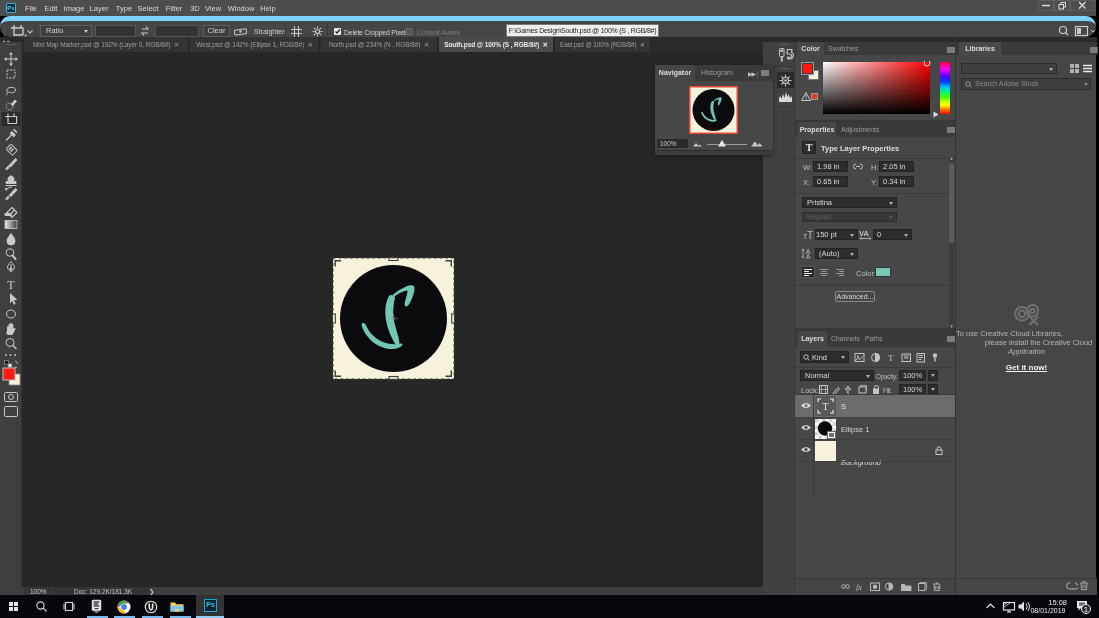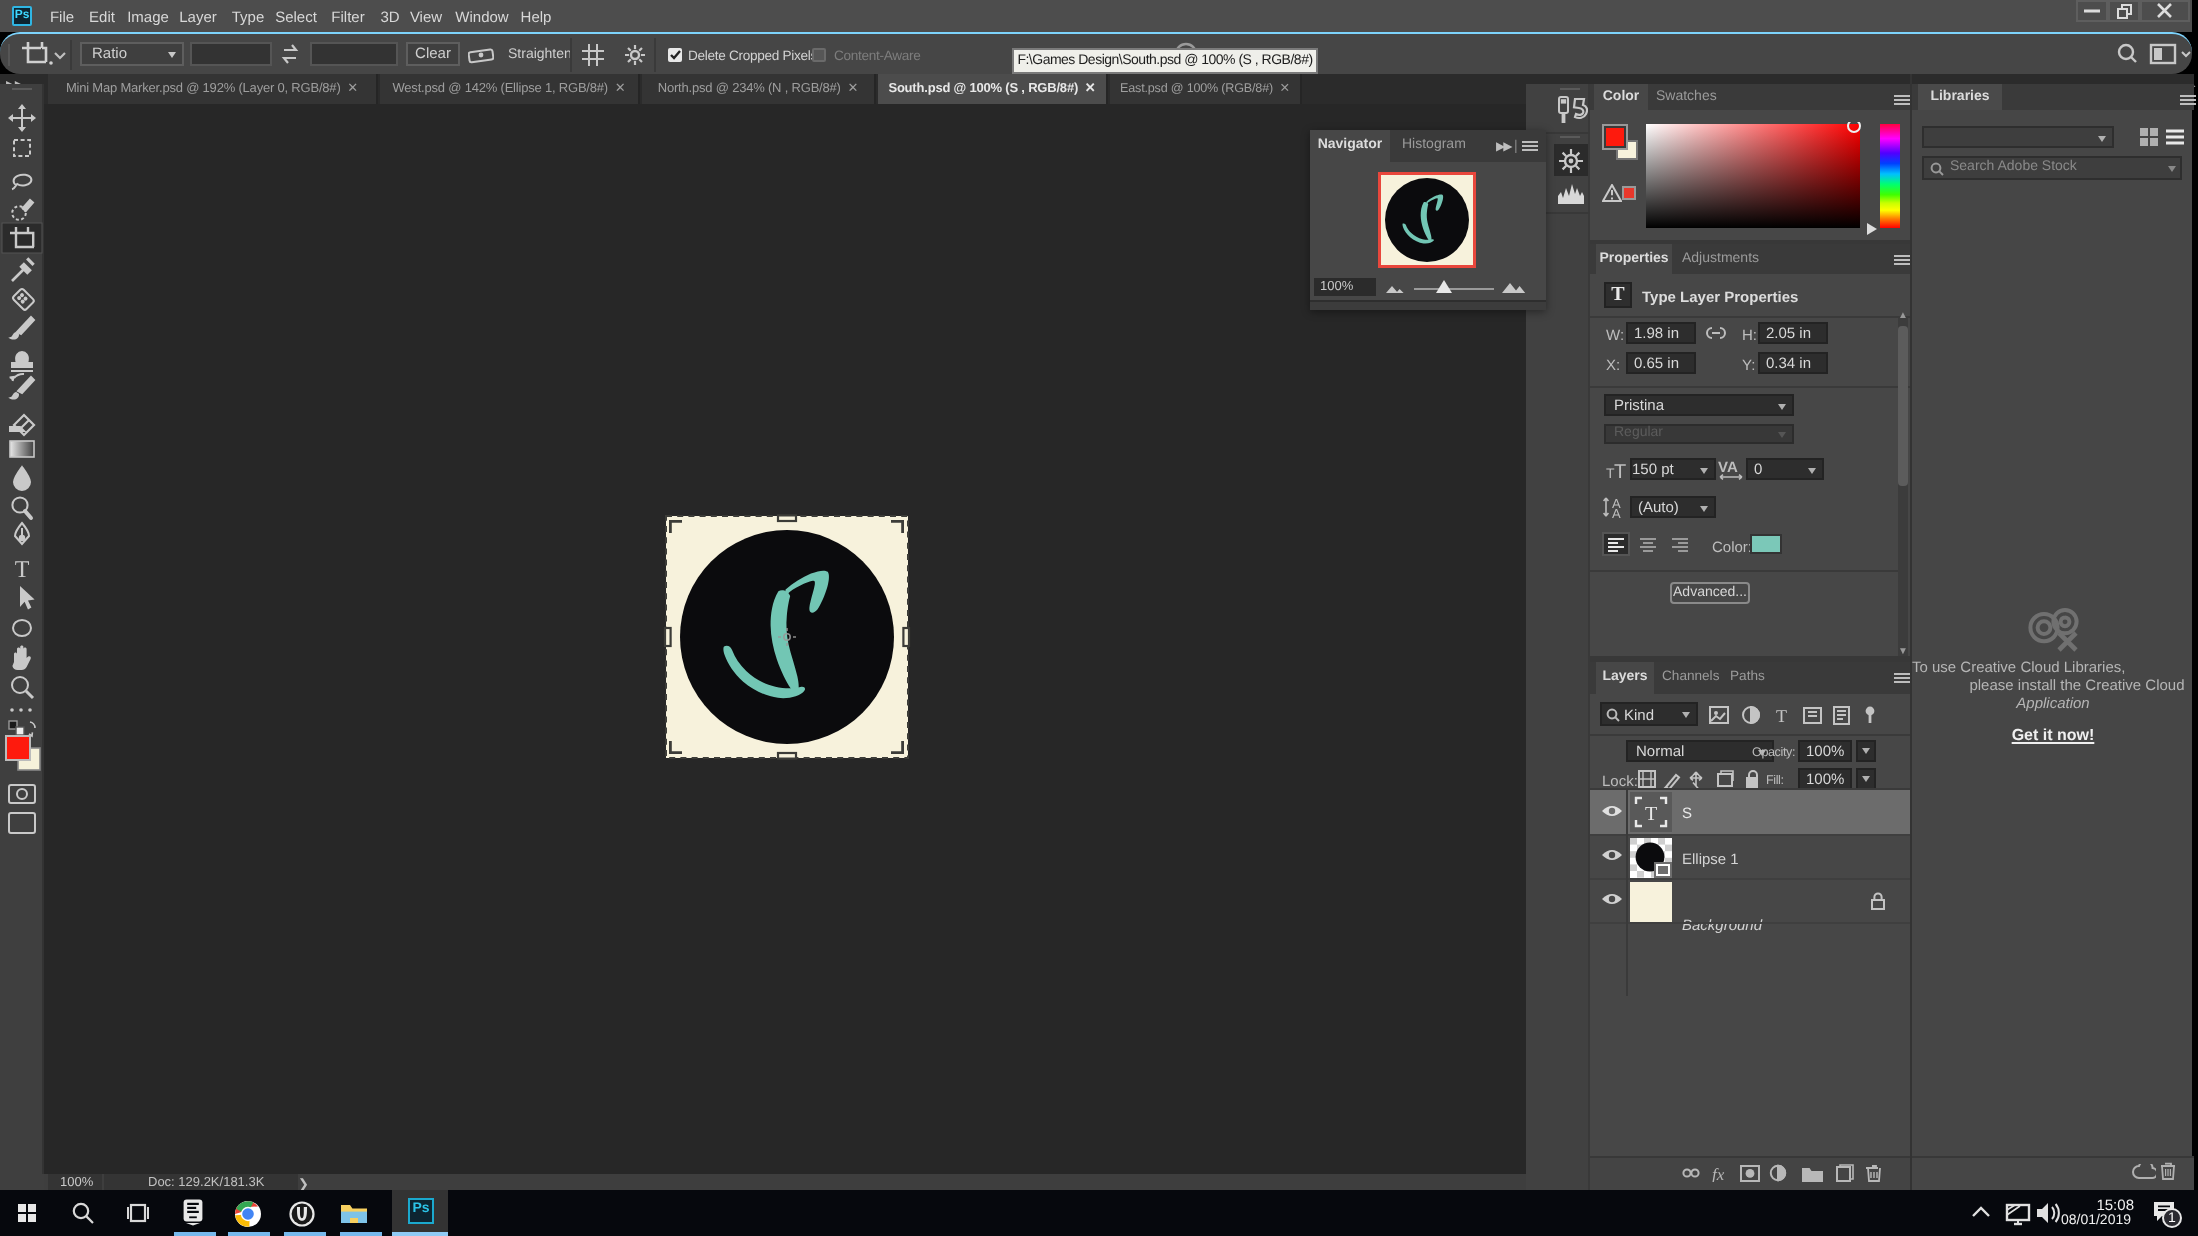--- a/index.html
+++ b/index.html
@@ -32,21 +32,21 @@
       <rect x="2.5" y="0.5" width="15" height="10" fill="none" stroke="#5E5E5E"></rect>
       <rect x="18.5" y="0.5" width="15" height="10" fill="none" stroke="#5E5E5E"></rect>
       <rect x="34.5" y="0.5" width="24" height="10" fill="none" stroke="#5E5E5E"></rect>
       <path d="M6 5.5 h8" stroke="#DCDCDC" stroke-width="1.5"></path>
       <rect x="25" y="2.5" width="4.5" height="4.5" fill="none" stroke="#DCDCDC"></rect>
       <rect x="23" y="4.5" width="4.5" height="4.5" fill="#4D4D4D" stroke="#DCDCDC"></rect>
       <path d="M43 2 l6.5 6.5 M49.5 2 L43 8.5" stroke="#DCDCDC" stroke-width="1.3"></path>
     </svg>
   </div>
 
-  <div class="abs" id="optbar" style="left:0;top:16px;width:1096px;height:21px;background:#464646;border-top:1px solid #7dd3fc;border-radius:10px;">
+  <div class="abs" id="optbar" style="left:0;top:16px;width:1096px;height:21px;background:#464646;border-top:5px solid #7dd3fc;border-radius:10px;">
     <svg class="abs" style="left:0px;top:3px;" width="56" height="15" viewBox="0 0 56 15">
       <path d="M4.5 2 v11" stroke="#555" stroke-width="1"></path>
       <path d="M14 1 v10 h9 M11 4 h9.5 M21 4 v-3 M21 4 h2 v7" stroke="#D0D0D0" stroke-width="1.3" fill="none"></path>
       <circle cx="25.5" cy="11.5" r="0.9" fill="#D0D0D0"></circle>
       <path d="M27.5 6.5 l2.5 2.5 L32.5 6.5" stroke="#C0C0C0" stroke-width="1.1" fill="none"></path>
       <path d="M35.5 0 v15" stroke="#3a3a3a" stroke-width="1"></path>
     </svg>
     <div class="abs" style="left:40px;top:4px;width:52px;height:12px;background:#3F3F3F;border:1px solid #5E5E5E;color:#CFCFCF;font-size:7.5px;line-height:10px;padding-left:5px;">Ratio <span class="dna" style="right:3px;top:4px;border-top-color:#C8C8C8;"></span></div>
     <div class="abs" style="left:95px;top:4px;width:41px;height:12px;background:#333333;border:1px solid #555;"></div>
     <svg class="abs" style="left:140px;top:5px;" width="10" height="11" viewBox="0 0 10 11">
@@ -405,21 +405,21 @@
         <rect x="48" y="2" width="8.5" height="7.5"></rect>
           <path d="M50 4 h4.5 M50 6 h4.5"></path>
         <rect x="63" y="1.5" width="7.5" height="8.5"></rect>
           <path d="M64.5 3.5 h4.5 M64.5 5.5 h4.5 M64.5 7.5 h3"></path>
         <circle cx="81" cy="3.5" r="2.2" fill="#C4C4C4" stroke="none"></circle>
           <path d="M81 5.5 v4" stroke-width="1.4"></path>
       </g>
     </svg>
     <div class="abs" style="left:0;top:330px;width:160px;height:1px;background:#3a3a3a;"></div>
 
-    <div class="abs" style="left:5px;top:333px;width:74px;height:11px;background:#2D2D2D;border:1px solid #232323;color:#D8D8D8;font-size:7.5px;line-height:9px;padding-left:4px;margin-left:13px;">Normal<span class="dna" style="right:3px;top:3.5px;"></span></div>
+    <div class="abs" style="left:5px;top:333px;width:74px;height:11px;background:#2D2D2D;border:1px solid #232323;color:#D8D8D8;font-size:7.5px;line-height:9px;padding-left:4px;">Normal<span class="dna" style="right:3px;top:3.5px;"></span></div>
     <span class="abs" style="left:81px;top:336px;color:#BDBDBD;font-size:6.3px;letter-spacing:-0.2px;">Opacity:</span>
     <div class="abs" style="left:104px;top:333px;width:27px;height:11px;background:#2D2D2D;border:1px solid #232323;color:#D8D8D8;font-size:7.5px;line-height:9px;padding-left:3px;">100%</div>
     <div class="abs" style="left:133px;top:333px;width:10px;height:11px;background:#2D2D2D;border:1px solid #232323;"></div>
     <span class="dna" style="left:136px;top:337px;"></span>
 
     <span class="abs" style="left:6px;top:349px;color:#BDBDBD;font-size:7.5px;">Lock:</span>
     <svg class="abs" style="left:24px;top:348px;" width="60" height="10" viewBox="0 0 60 10">
       <g stroke="#C4C4C4" fill="none">
         <rect x="0.5" y="0.5" width="8" height="8"></rect>
           <path d="M0.5 0.5 l8 0 M2.5 0.5 v8 M6.5 0.5 v8 M0.5 4.5 h8" stroke-width="0.7"></path>

